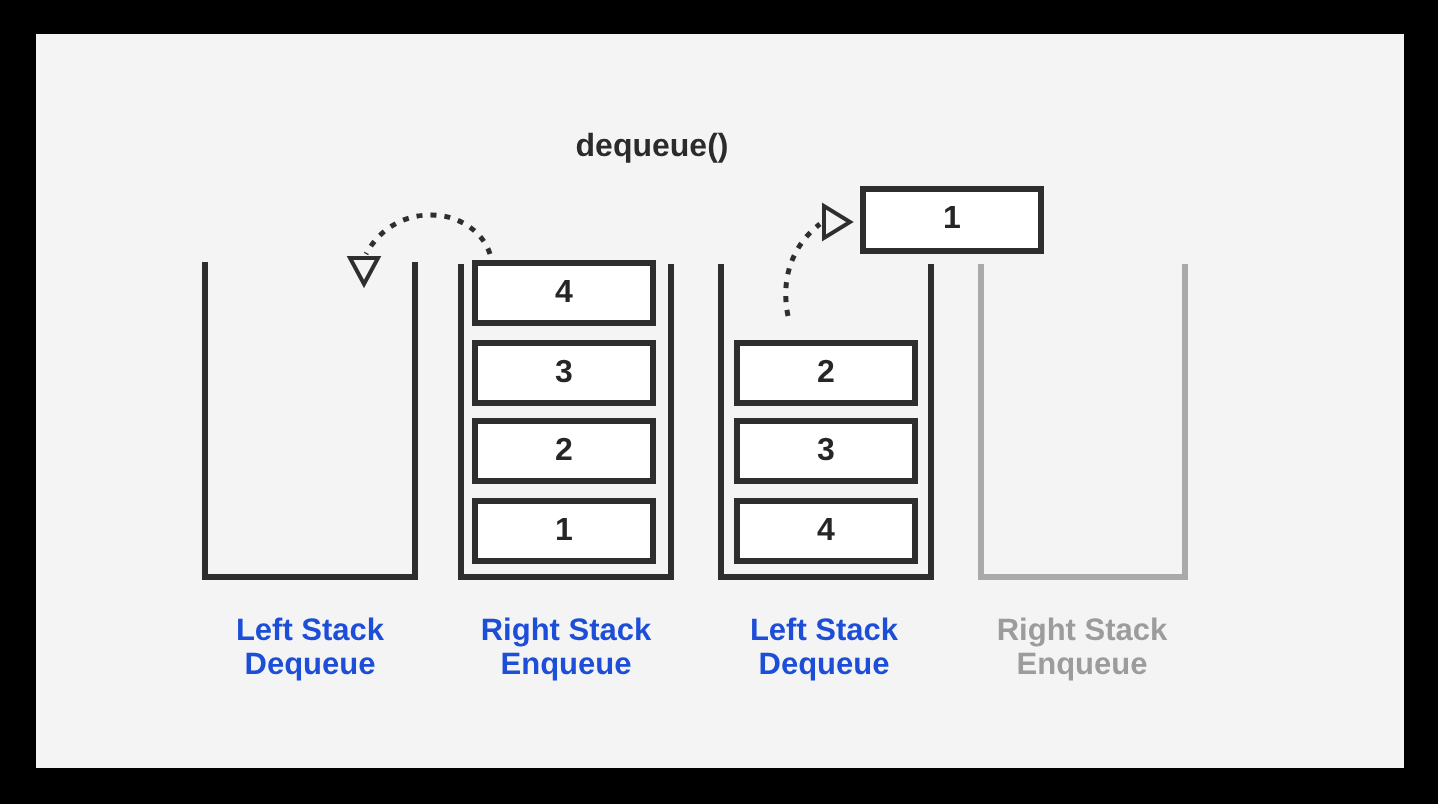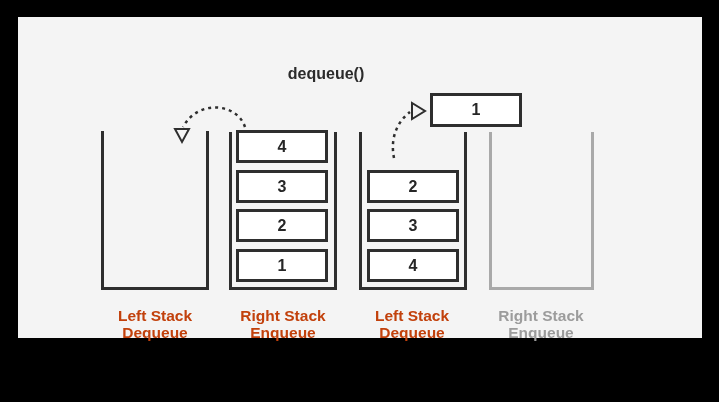--- a/index.html
+++ b/index.html
@@ -3,21 +3,21 @@
 <meta charset="utf-8">
 <style>
   html,body{margin:0;padding:0;}
   body{
     width:719px;height:402px;
     background:#000;
     font-family:"Liberation Sans", sans-serif;
     position:relative;overflow:hidden;
   }
   .canvas{
-    position:absolute;left:18px;top:17px;width:684px;height:321px;
+    position:absolute;left:18px;top:17px;width:684px;height:367px;
     background:#f4f4f4;
   }
   .title{
     position:absolute;left:308px;top:48px;transform:translateX(-50%);
     font-size:16px;font-weight:600;color:#2b2b2b;white-space:nowrap;
   }
   .tub{
     position:absolute;box-sizing:border-box;
     border:3px solid #2e2e2e;border-top:none;
     background:transparent;
@@ -38,21 +38,21 @@
   .r0{top:113px;}
   .r1{top:153px;}
   .r2{top:192px;}
   .r3{top:232px;}
   .floatbox{left:412px;top:76px;width:92px;height:34px;}
   .arrows{position:absolute;left:0;top:0;width:684px;height:367px;pointer-events:none;}
   .arrows path{fill:none;stroke:#2e2e2e;stroke-width:2.5;stroke-dasharray:3 4;}
   .arrows polygon{fill:#f4f4f4;stroke:#2e2e2e;stroke-width:2;stroke-linejoin:miter;}
   .stacklabel{
     position:absolute;top:290px;transform:translateX(-50%);
-    text-align:center;font-size:15.5px;font-weight:700;color:#c2410c;
+    text-align:center;font-size:15.5px;font-weight:700;color:#1d4ed8;
     line-height:17px;white-space:nowrap;
   }
   .stacklabel.inactive{color:#9c9c9c;}
   .l1{left:137px;}
   .l2{left:265px;}
   .l3{left:394px;}
   .l4{left:523px;}
 </style>
 </head>
 <body>

